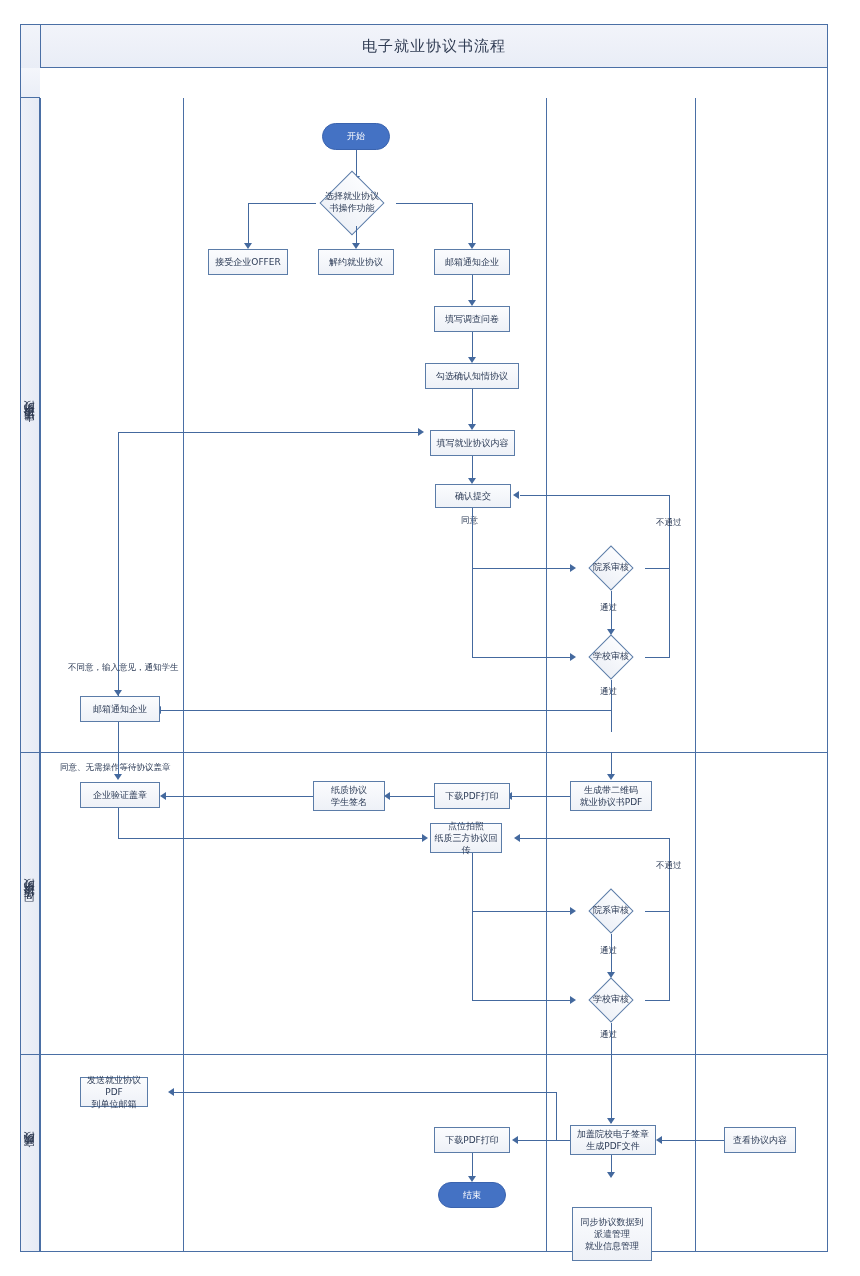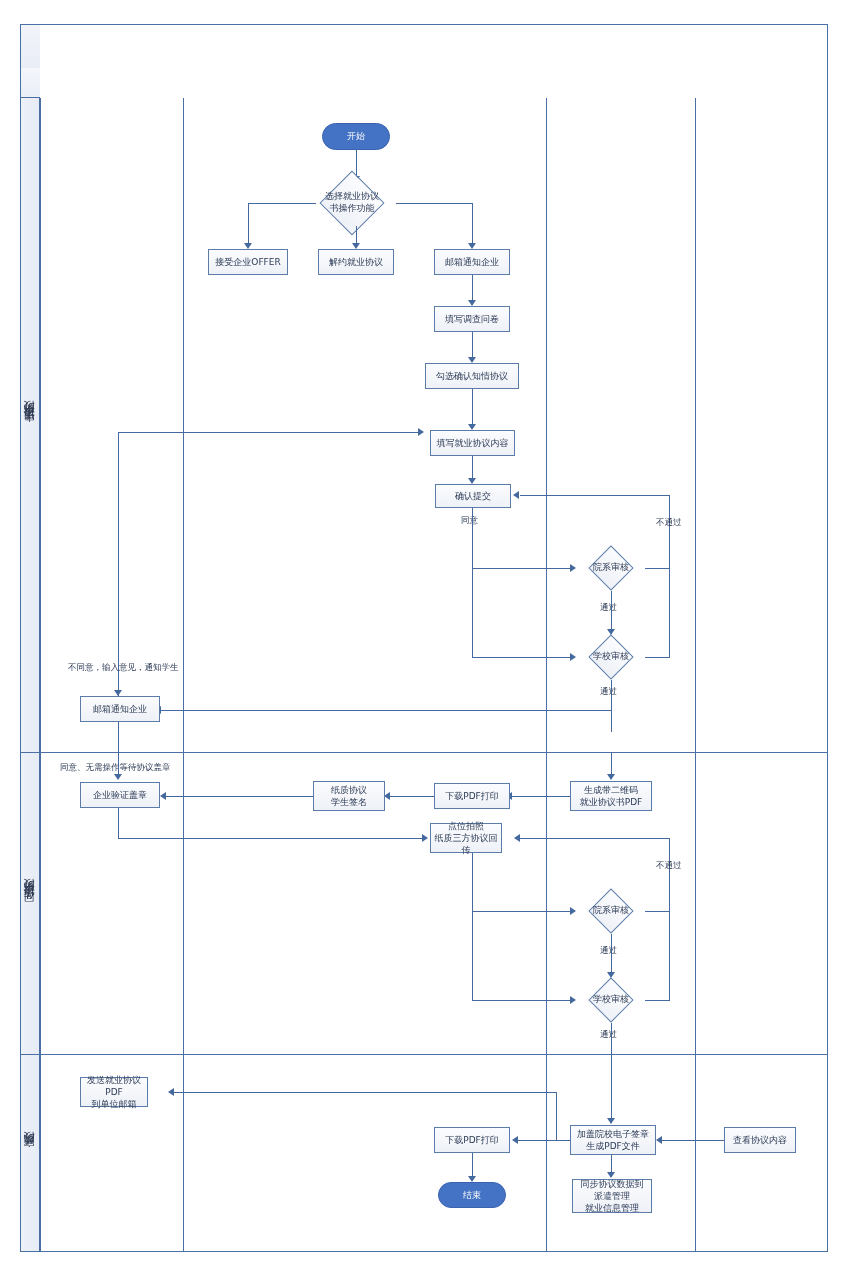--- a/index.html
+++ b/index.html
@@ -69,20 +69,23 @@
 
   .elabel{position:absolute;font-size:8.5px;color:#2b3a55;white-space:nowrap;}
 </style>
 </head>
 <body>
 
 <div id="canvas">
 
   <div class="frame"></div>
   <div class="corner-cell"></div>
+  <div class="title-bar">
+    <span>电子就业协议书流程</span>
+  </div>
 
   <div class="head-spacer"></div>
 
   <div class="colsep" style="left:40px;  top:98px; height:1153px;"></div>
   <div class="colsep" style="left:183px; top:98px; height:1153px;"></div>
   <div class="colsep" style="left:546px; top:98px; height:1153px;"></div>
   <div class="colsep" style="left:695px; top:98px; height:1153px;"></div>
 
   <div class="phase-strip" style="top:98px;  height:654px;">
       <span>申请协议书阶段</span>
@@ -278,21 +281,21 @@
   <div class="ln v" style="left:472px;top:1153px;height:25px;"></div>
   <div class="arw d" style="left:468px;top:1176px;"></div>
   <div class="node term" style="left:438px;top:1182px;width:68px;height:26px;">结束</div>
 
   <div class="node proc" style="left:724px;top:1127px;width:72px;height:26px;">查看协议内容</div>
   <div class="ln h" style="left:662px;top:1140px;width:62px;"></div>
   <div class="arw l" style="left:656px;top:1136px;"></div>
 
   <div class="ln v" style="left:611px;top:1155px;height:19px;"></div>
   <div class="arw d" style="left:607px;top:1172px;"></div>
-  <div class="node proc" style="left:572px;top:1179px;width:80px;height:34px;">
+  <div class="node proc" style="left:572px;top:1207px;width:80px;height:54px;">
     <div>
       <div>同步协议数据到</div>
       <div>派遣管理</div>
       <div>就业信息管理</div>
     </div>
   </div>
 
 </div>
 
 </body></html>

